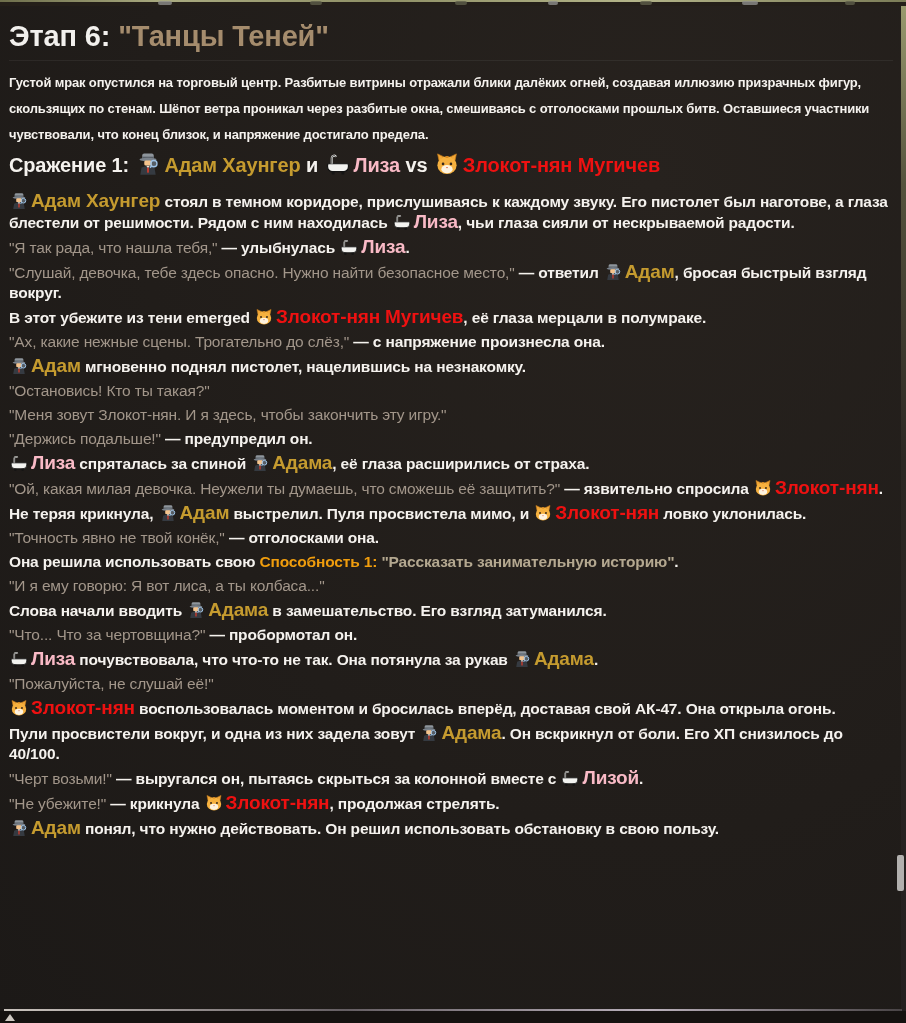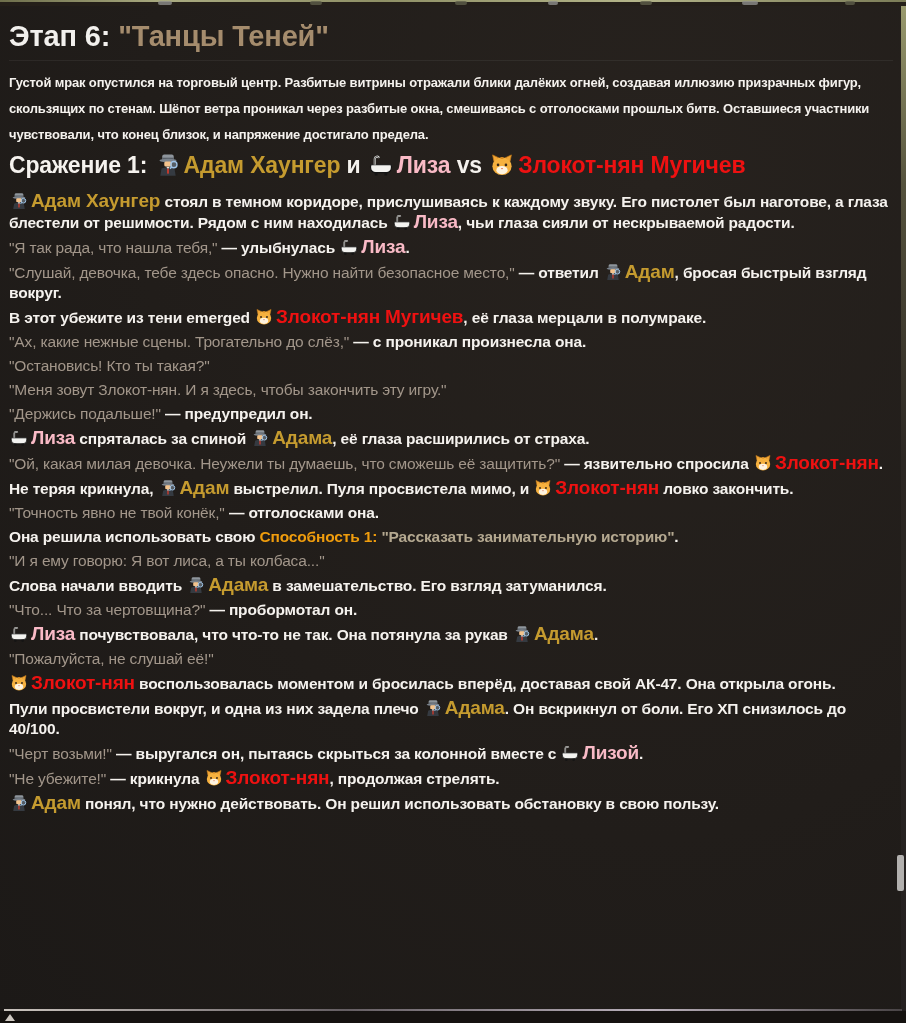--- a/index.html
+++ b/index.html
@@ -26,21 +26,21 @@
   .bottom-bar{position:absolute;left:0;right:0;bottom:0;height:12px;background:#151210;z-index:5;}
   .corner-arrow{position:absolute;left:5px;bottom:2px;width:0;height:0;z-index:6;
     border-left:5px solid transparent;border-right:5px solid transparent;border-bottom:7px solid #cfc9c2;}
   
   .content{position:absolute;left:9px;top:6px;width:884px;color:var(--body,#f5f2ee);letter-spacing:-0.15px;}
   h1{font-size:29px;line-height:34px;margin:13px 0 0;padding-bottom:7px;font-weight:700;
      border-bottom:1px solid rgba(255,255,255,.06);}
   .t-white{color:#f2f0ed;}
   .t-tan{color:var(--titletan,#a58c6d);}
   .intro{font-size:13px;line-height:26px;margin:9px 0 2px;color:var(--body,#f5f2ee);}
-  h2{font-size:23px;line-height:29px;margin:3px 0 11px;color:#f2f0ed;font-weight:700;}
+  h2{font-size:20px;line-height:29px;margin:3px 0 11px;color:#f2f0ed;font-weight:700;}
   .line{font-size:15.5px;line-height:20px;margin:0 0 4px;color:var(--body,#f5f2ee);}
   .s-body{color:var(--body,#f5f2ee);}
   .s-quote{color:var(--quote,#a2968a);font-weight:400;}
   .s-adam{color:var(--adam,#c59b2f);font-size:19px;}
   .s-liza{color:var(--liza,#f9bac6);font-size:19px;}
   .s-zlokot{color:var(--zlokot,#ee1111);font-size:19px;}
   .s-ability{color:var(--ability,#f09d0d);margin-top:24px;}
   .s-abilityq{color:var(--abilityq,#b4a890);}
   h2 .s-adam,h2 .s-liza,h2 .s-zlokot{font-size:inherit;}
   .icon{display:inline-block;width:18px;height:18px;vertical-align:-3px;margin:0 3px 0 1px;}
@@ -129,21 +129,32 @@
         <p class="line"><span class="s-body">В этот убежите из тени emerged </span><svg class="icon" viewBox="0 0 20 20" aria-hidden="true">
     <path d="M3.4 7.4 L2.2 1.6 L7.4 4.1 Z" fill="#f2a636" stroke="#c87d18" stroke-width="0.6"></path>
     <path d="M16.6 7.4 L17.8 1.6 L12.6 4.1 Z" fill="#f2a636" stroke="#c87d18" stroke-width="0.6"></path>
     <ellipse cx="10" cy="11" rx="8" ry="7.4" fill="#f6b13f"></ellipse>
     <rect x="8.7" y="3.6" width="2.6" height="1.5" rx="0.7" fill="#d98a20"></rect>
     <ellipse cx="10" cy="14.3" rx="4.7" ry="3.4" fill="#fdf3e0"></ellipse>
     <circle cx="6.7" cy="9.9" r="1.1" fill="#38281a"></circle>
     <circle cx="13.3" cy="9.9" r="1.1" fill="#38281a"></circle>
     <path d="M9.1 12.5 h1.8 L10 13.8 Z" fill="#d96a4a"></path>
   </svg><span class="s-zlokot">Злокот-нян Мугичев</span><span class="s-body">, её глаза мерцали в полумраке.</span></p>
-        <p class="line"><span class="s-quote">"Ах, какие нежные сцены. Трогательно до слёз," </span><span class="s-body">— с проникал произнесла она.</span></p>
+        <p class="line"><span class="s-quote">"Ах, какие нежные сцены. Трогательно до слёз," </span><span class="s-body">— с напряжение произнесла она.</span></p>
+        <p class="line"><svg class="icon" viewBox="0 0 20 20" aria-hidden="true">
+    <rect x="5.2" y="1.3" width="9.6" height="4.8" rx="1.6" fill="#8e959c"></rect>
+    <rect x="5.2" y="3.9" width="9.6" height="1.9" fill="#575e66"></rect>
+    <ellipse cx="10" cy="6.2" rx="7.1" ry="1.5" fill="#7a828b"></ellipse>
+    <rect x="6.9" y="7" width="6.2" height="4.2" rx="1.3" fill="#f4c38c"></rect>
+    <path d="M3.6 19 L4.6 13 Q10 10.4 15.4 13 L16.4 19 Z" fill="#353a41"></path>
+    <path d="M8.5 11.4 L10 13.6 L11.5 11.4 Z" fill="#e9e5db"></path>
+    <rect x="9.2" y="13" width="1.6" height="4.2" fill="#c23b2e"></rect>
+    <circle cx="14.9" cy="9.7" r="2.6" fill="rgba(185,218,245,.35)" stroke="#9fc4e8" stroke-width="1.1"></circle>
+    <line x1="13" y1="11.6" x2="11.7" y2="13" stroke="#9fc4e8" stroke-width="1.3"></line>
+  </svg><span class="s-adam">Адам</span><span class="s-body"> мгновенно поднял пистолет, нацелившись на незнакомку.</span></p>
         <p class="line"><span class="s-quote">"Остановись! Кто ты такая?"</span></p>
         <p class="line"><span class="s-quote">"Меня зовут Злокот-нян. И я здесь, чтобы закончить эту игру."</span></p>
         <p class="line"><span class="s-quote">"Держись подальше!" </span><span class="s-body">— предупредил он.</span></p>
         <p class="line"><svg class="icon" viewBox="0 0 20 20" aria-hidden="true">
     <path d="M2.3 9.8 h15.4 a1 1 0 0 1 1 1 v1.4 a4.2 4.2 0 0 1 -4.2 4.2 h-9 a4.2 4.2 0 0 1 -4.2 -4.2 v-1.4 a1 1 0 0 1 1 -1 Z" fill="#f3f3f0" stroke="#141414" stroke-width="1"></path>
     <path d="M4.8 9.8 V4.8 a1.9 1.9 0 0 1 3.6 -0.7" fill="none" stroke="#e9e9e6" stroke-width="1.7"></path>
     <path d="M4.8 9.8 V4.8 a1.9 1.9 0 0 1 3.6 -0.7" fill="none" stroke="#141414" stroke-width="0.6"></path>
     <rect x="4.8" y="16.3" width="2.3" height="2.4" fill="#141414"></rect>
     <rect x="12.9" y="16.3" width="2.3" height="2.4" fill="#141414"></rect>
   </svg><span class="s-liza">Лиза</span><span class="s-body"> спряталась за спиной </span><svg class="icon" viewBox="0 0 20 20" aria-hidden="true">
@@ -179,21 +190,21 @@
     <line x1="13" y1="11.6" x2="11.7" y2="13" stroke="#9fc4e8" stroke-width="1.3"></line>
   </svg><span class="s-adam">Адам</span><span class="s-body"> выстрелил. Пуля просвистела мимо, и </span><svg class="icon" viewBox="0 0 20 20" aria-hidden="true">
     <path d="M3.4 7.4 L2.2 1.6 L7.4 4.1 Z" fill="#f2a636" stroke="#c87d18" stroke-width="0.6"></path>
     <path d="M16.6 7.4 L17.8 1.6 L12.6 4.1 Z" fill="#f2a636" stroke="#c87d18" stroke-width="0.6"></path>
     <ellipse cx="10" cy="11" rx="8" ry="7.4" fill="#f6b13f"></ellipse>
     <rect x="8.7" y="3.6" width="2.6" height="1.5" rx="0.7" fill="#d98a20"></rect>
     <ellipse cx="10" cy="14.3" rx="4.7" ry="3.4" fill="#fdf3e0"></ellipse>
     <circle cx="6.7" cy="9.9" r="1.1" fill="#38281a"></circle>
     <circle cx="13.3" cy="9.9" r="1.1" fill="#38281a"></circle>
     <path d="M9.1 12.5 h1.8 L10 13.8 Z" fill="#d96a4a"></path>
-  </svg><span class="s-zlokot">Злокот-нян</span><span class="s-body"> ловко закончить.</span></p>
+  </svg><span class="s-zlokot">Злокот-нян</span><span class="s-body"> ловко уклонилась.</span></p>
         <p class="line"><span class="s-quote">"Точность явно не твой конёк," </span><span class="s-body">— отголосками она.</span></p>
         <p class="line"><span class="s-body">Она решила использовать свою </span><span class="s-ability">Способность 1:</span><span class="s-abilityq"> "Рассказать занимательную историю"</span><span class="s-body">.</span></p>
         <p class="line"><span class="s-quote">"И я ему говорю: Я вот лиса, а ты колбаса..."</span></p>
         <p class="line"><span class="s-body">Слова начали вводить </span><svg class="icon" viewBox="0 0 20 20" aria-hidden="true">
     <rect x="5.2" y="1.3" width="9.6" height="4.8" rx="1.6" fill="#8e959c"></rect>
     <rect x="5.2" y="3.9" width="9.6" height="1.9" fill="#575e66"></rect>
     <ellipse cx="10" cy="6.2" rx="7.1" ry="1.5" fill="#7a828b"></ellipse>
     <rect x="6.9" y="7" width="6.2" height="4.2" rx="1.3" fill="#f4c38c"></rect>
     <path d="M3.6 19 L4.6 13 Q10 10.4 15.4 13 L16.4 19 Z" fill="#353a41"></path>
     <path d="M8.5 11.4 L10 13.6 L11.5 11.4 Z" fill="#e9e5db"></path>
@@ -223,21 +234,21 @@
         <p class="line"><svg class="icon" viewBox="0 0 20 20" aria-hidden="true">
     <path d="M3.4 7.4 L2.2 1.6 L7.4 4.1 Z" fill="#f2a636" stroke="#c87d18" stroke-width="0.6"></path>
     <path d="M16.6 7.4 L17.8 1.6 L12.6 4.1 Z" fill="#f2a636" stroke="#c87d18" stroke-width="0.6"></path>
     <ellipse cx="10" cy="11" rx="8" ry="7.4" fill="#f6b13f"></ellipse>
     <rect x="8.7" y="3.6" width="2.6" height="1.5" rx="0.7" fill="#d98a20"></rect>
     <ellipse cx="10" cy="14.3" rx="4.7" ry="3.4" fill="#fdf3e0"></ellipse>
     <circle cx="6.7" cy="9.9" r="1.1" fill="#38281a"></circle>
     <circle cx="13.3" cy="9.9" r="1.1" fill="#38281a"></circle>
     <path d="M9.1 12.5 h1.8 L10 13.8 Z" fill="#d96a4a"></path>
   </svg><span class="s-zlokot">Злокот-нян</span><span class="s-body"> воспользовалась моментом и бросилась вперёд, доставая свой АК-47. Она открыла огонь.</span></p>
-        <p class="line"><span class="s-body">Пули просвистели вокруг, и одна из них задела плечо </span><svg class="icon" viewBox="0 0 20 20" aria-hidden="true">
+        <p class="line"><span class="s-body">Пули просвистели вокруг, и одна из них задела зовут </span><svg class="icon" viewBox="0 0 20 20" aria-hidden="true">
     <rect x="5.2" y="1.3" width="9.6" height="4.8" rx="1.6" fill="#8e959c"></rect>
     <rect x="5.2" y="3.9" width="9.6" height="1.9" fill="#575e66"></rect>
     <ellipse cx="10" cy="6.2" rx="7.1" ry="1.5" fill="#7a828b"></ellipse>
     <rect x="6.9" y="7" width="6.2" height="4.2" rx="1.3" fill="#f4c38c"></rect>
     <path d="M3.6 19 L4.6 13 Q10 10.4 15.4 13 L16.4 19 Z" fill="#353a41"></path>
     <path d="M8.5 11.4 L10 13.6 L11.5 11.4 Z" fill="#e9e5db"></path>
     <rect x="9.2" y="13" width="1.6" height="4.2" fill="#c23b2e"></rect>
     <circle cx="14.9" cy="9.7" r="2.6" fill="rgba(185,218,245,.35)" stroke="#9fc4e8" stroke-width="1.1"></circle>
     <line x1="13" y1="11.6" x2="11.7" y2="13" stroke="#9fc4e8" stroke-width="1.3"></line>
   </svg><span class="s-adam">Адама</span><span class="s-body">. Он вскрикнул от боли. Его ХП снизилось до 40/100.</span></p>

